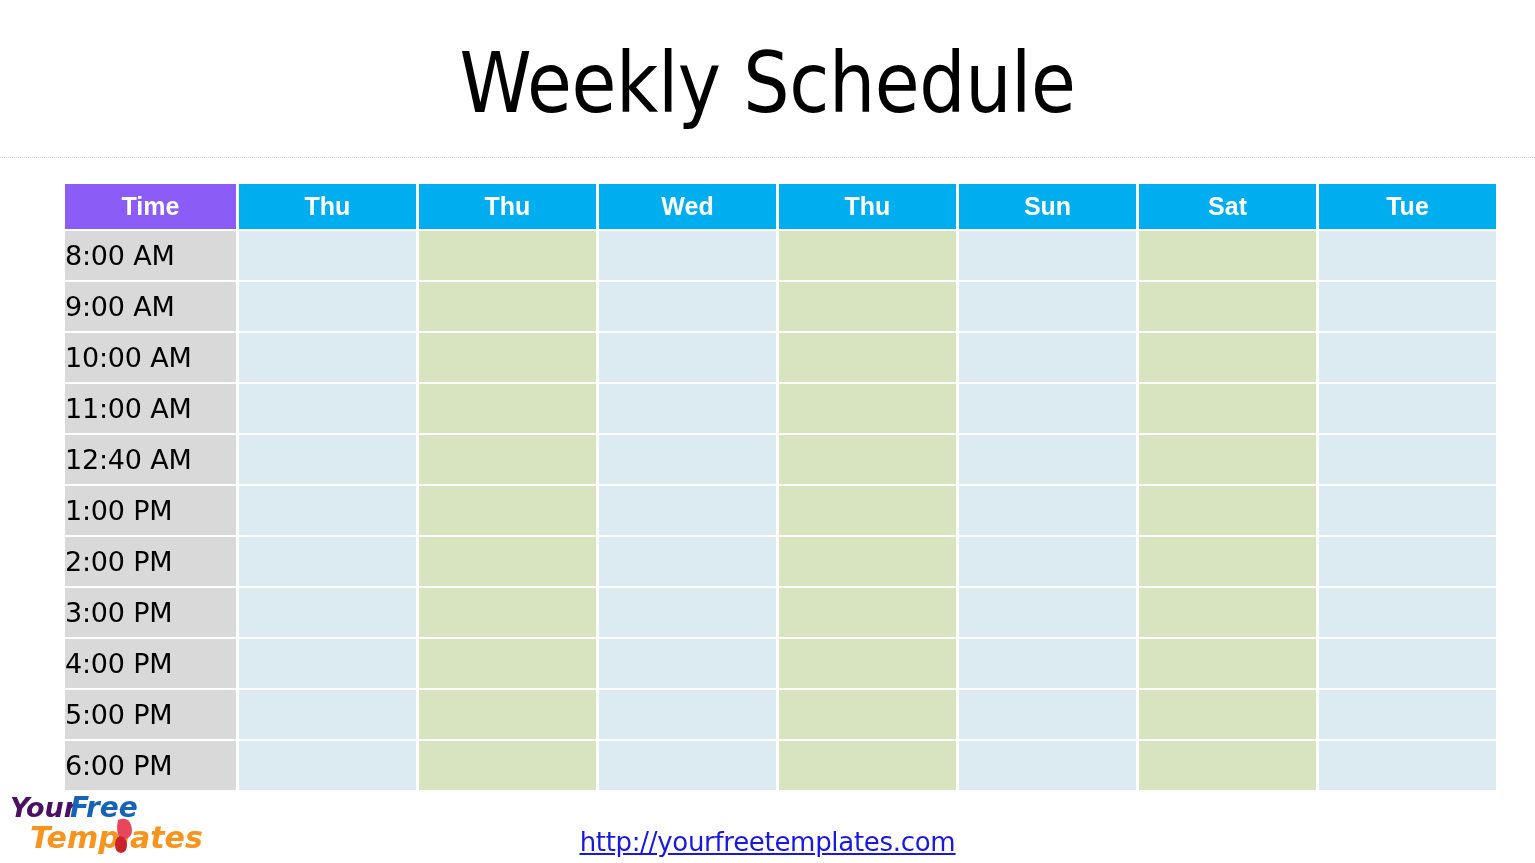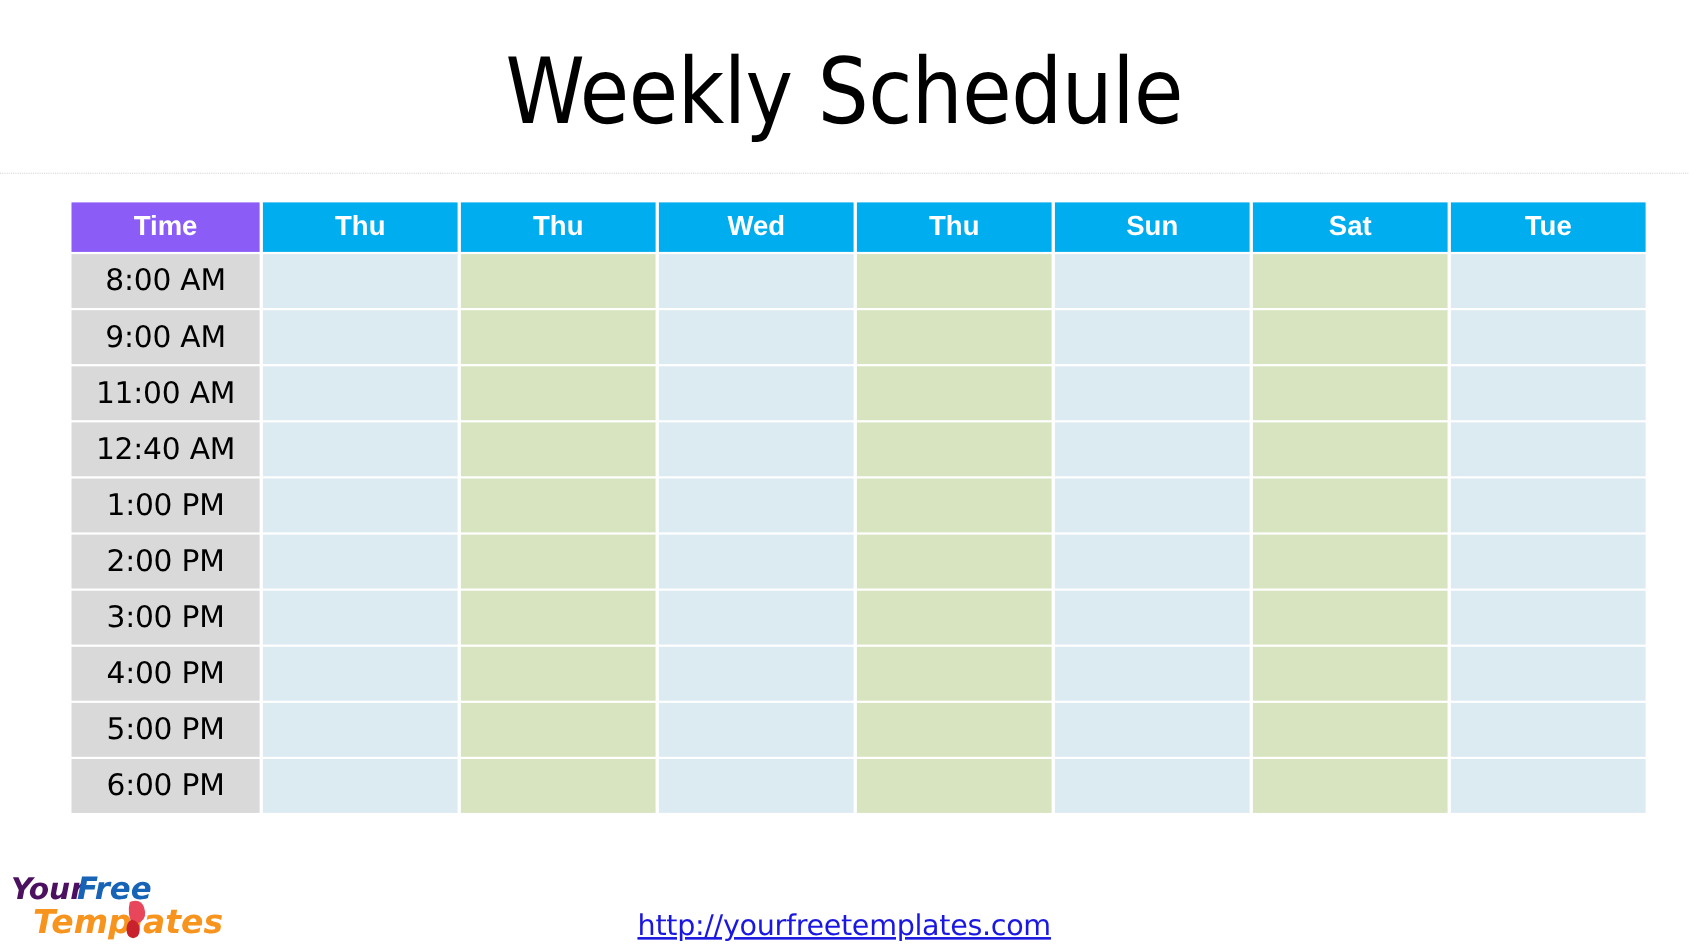--- a/index.html
+++ b/index.html
@@ -80,21 +80,20 @@
     height: 45px;
   }
 
   
   .schedule td.time-cell {
     background: #D9D9D9;
     color: #000000;
     font-family: "DejaVu Sans", sans-serif;
     font-weight: 400;
     font-size: 27px;
-    text-align: center;
     letter-spacing: -0.2px;
   }
   .schedule th.time-head {
     background: #8b5cf6;
   }
 
   
   .schedule td.slot-blue  { background: #DCEAF2; }
   .schedule td.slot-green { background: #D8E4C0; }
 
@@ -187,20 +186,30 @@
           <td class="time-cell">9:00 AM</td>
           <td class="slot-blue"></td>
           <td class="slot-green"></td>
           <td class="slot-blue"></td>
           <td class="slot-green"></td>
           <td class="slot-blue"></td>
           <td class="slot-green"></td>
           <td class="slot-blue"></td>
         </tr>
         <tr>
+          <td class="time-cell">10:00 AM</td>
+          <td class="slot-blue"></td>
+          <td class="slot-green"></td>
+          <td class="slot-blue"></td>
+          <td class="slot-green"></td>
+          <td class="slot-blue"></td>
+          <td class="slot-green"></td>
+          <td class="slot-blue"></td>
+        </tr>
+        <tr>
           <td class="time-cell">11:00 AM</td>
           <td class="slot-blue"></td>
           <td class="slot-green"></td>
           <td class="slot-blue"></td>
           <td class="slot-green"></td>
           <td class="slot-blue"></td>
           <td class="slot-green"></td>
           <td class="slot-blue"></td>
         </tr>
         <tr>

